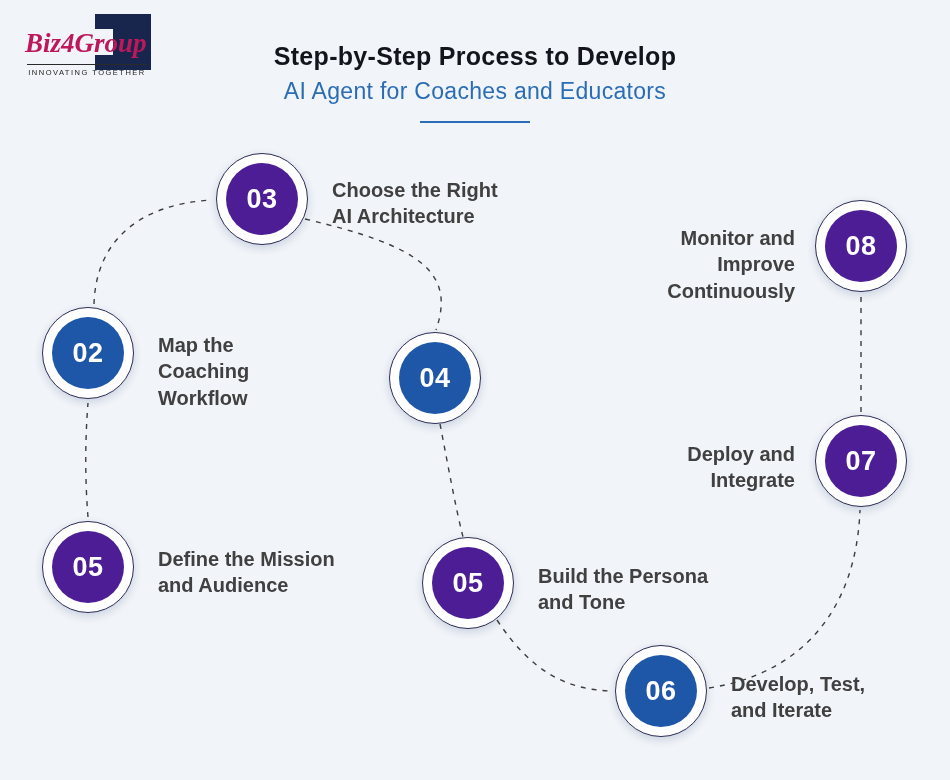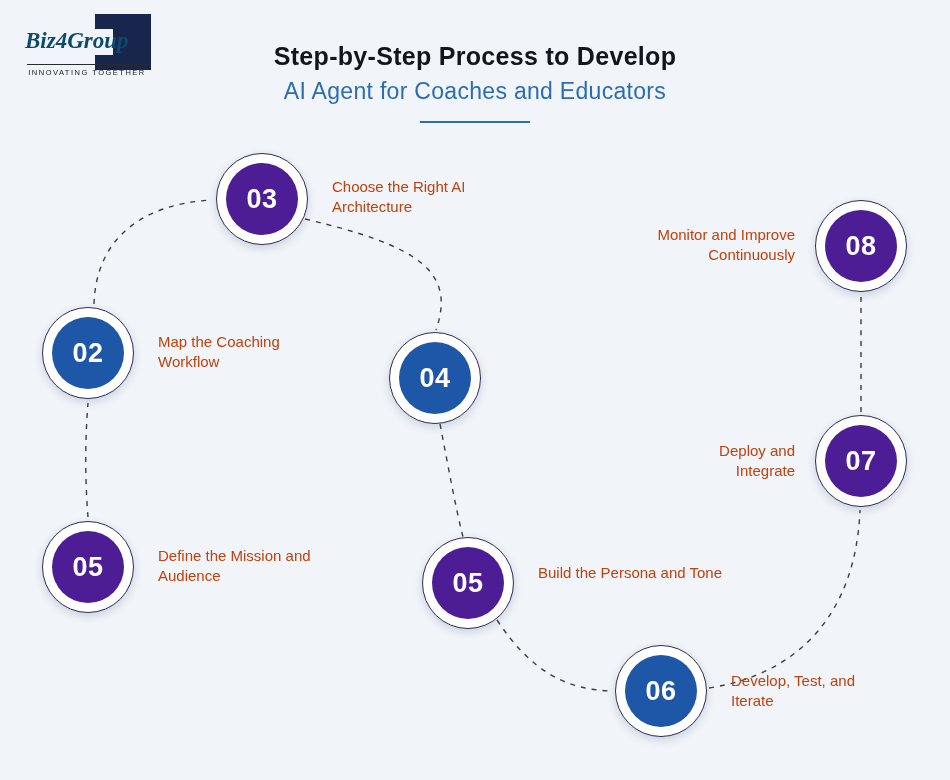--- a/index.html
+++ b/index.html
@@ -6,21 +6,21 @@
   body{font-family:"Liberation Sans", sans-serif;background:#e8ebef;}
   .canvas{
     position:relative;width:950px;height:780px;margin:0 auto;
     background:#f1f4f8;overflow:hidden;
   }
   
   .logo{position:absolute;left:25px;top:14px;width:170px;height:78px;}
   .logo-square{position:absolute;left:70px;top:0;width:56px;height:56px;background:#18264d;}
   .logo-square-notch{position:absolute;left:-10px;top:15px;width:28px;height:26px;background:#f1f4f8;}
   .logo-brand{position:absolute;left:0;top:14px;font-family:"Liberation Serif", serif;
-    font-style:italic;font-weight:700;font-size:23px;color:#0c4a6e;white-space:nowrap;}
+    font-style:italic;font-weight:700;font-size:27px;color:#be185d;white-space:nowrap;}
   .logo-tagline{position:absolute;left:2px;top:50px;width:120px;border-top:1.6px solid #2a2a2a;
     padding-top:3px;font-size:7.5px;letter-spacing:1.5px;color:#222;text-align:center;white-space:nowrap;}
   
   .title{position:absolute;left:0;right:0;top:42px;text-align:center;}
   .title-line1{font-size:25px;font-weight:700;color:#12151c;letter-spacing:.3px;}
   .title-line2{font-size:23px;font-weight:400;color:#2a6db5;letter-spacing:.3px;margin-top:7px;}
   .title-rule{width:110px;height:2px;background:#2a6db5;margin:16px auto 0;}
   
   .connectors{position:absolute;left:0;top:0;pointer-events:none;}
   .connectors path{fill:none;stroke:#3d3d3d;stroke-width:1.4;stroke-dasharray:5 6;}
@@ -34,21 +34,21 @@
   .dark  .inner{background:#1E56A8;}
   .c1{left:42px;  top:521px;}
   .c2{left:42px;  top:307px;}
   .c3{left:216px; top:153px;}
   .c4{left:389px; top:332px;}
   .c5{left:422px; top:537px;}
   .c6{left:615px; top:645px;}
   .c7{left:815px; top:415px;}
   .c8{left:815px; top:200px;}
   
-  .label{position:absolute;font-size:15px;font-weight:400;color:#c2410c;line-height:1.32;}
+  .label{position:absolute;font-size:20px;font-weight:700;color:#404040;line-height:1.32;}
   .l1{left:158px; top:546px; width:200px;}
   .l2{left:158px; top:332px; width:170px;}
   .l3{left:332px; top:177px; width:180px;}
   .l4{left:505px; top:357px; width:180px;}
   .l5{left:538px; top:563px; width:195px;}
   .l6{left:731px; top:671px; width:170px;}
   .l7{left:683px; top:441px; width:112px; text-align:right;}
   .l8{left:608px; top:225px; width:187px; text-align:right;}
 </style>
 </head>

